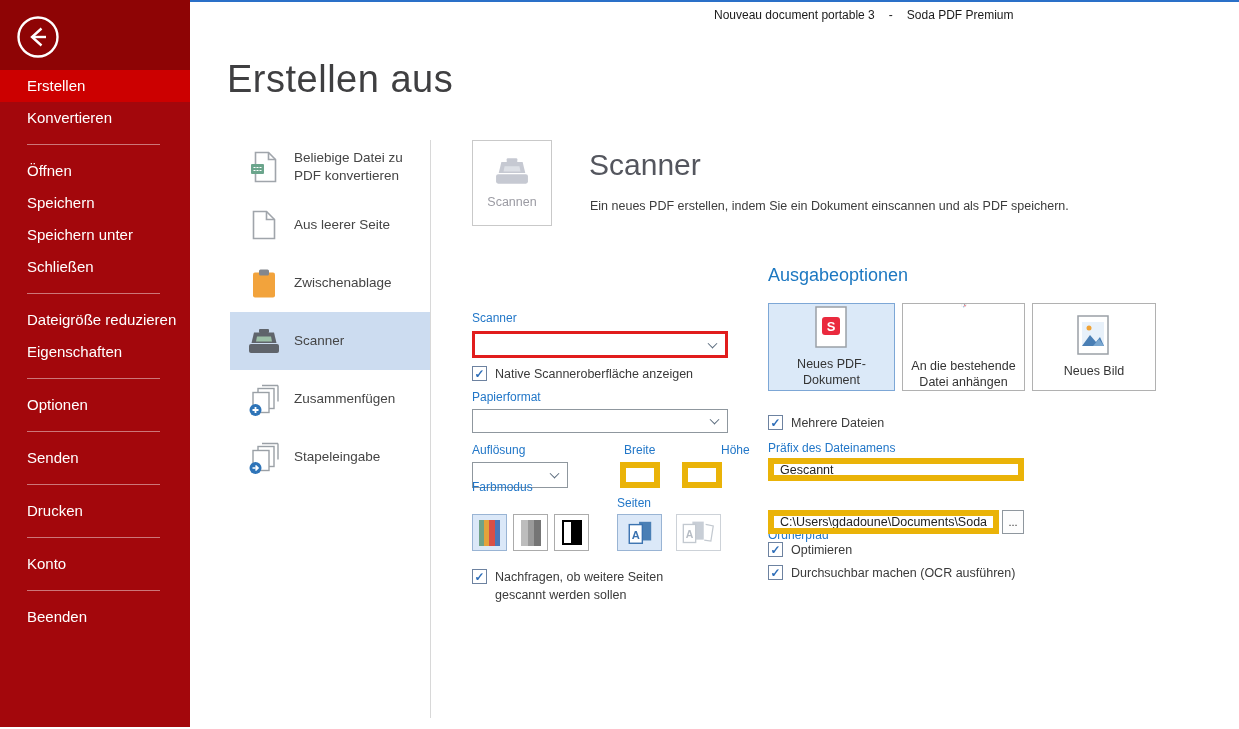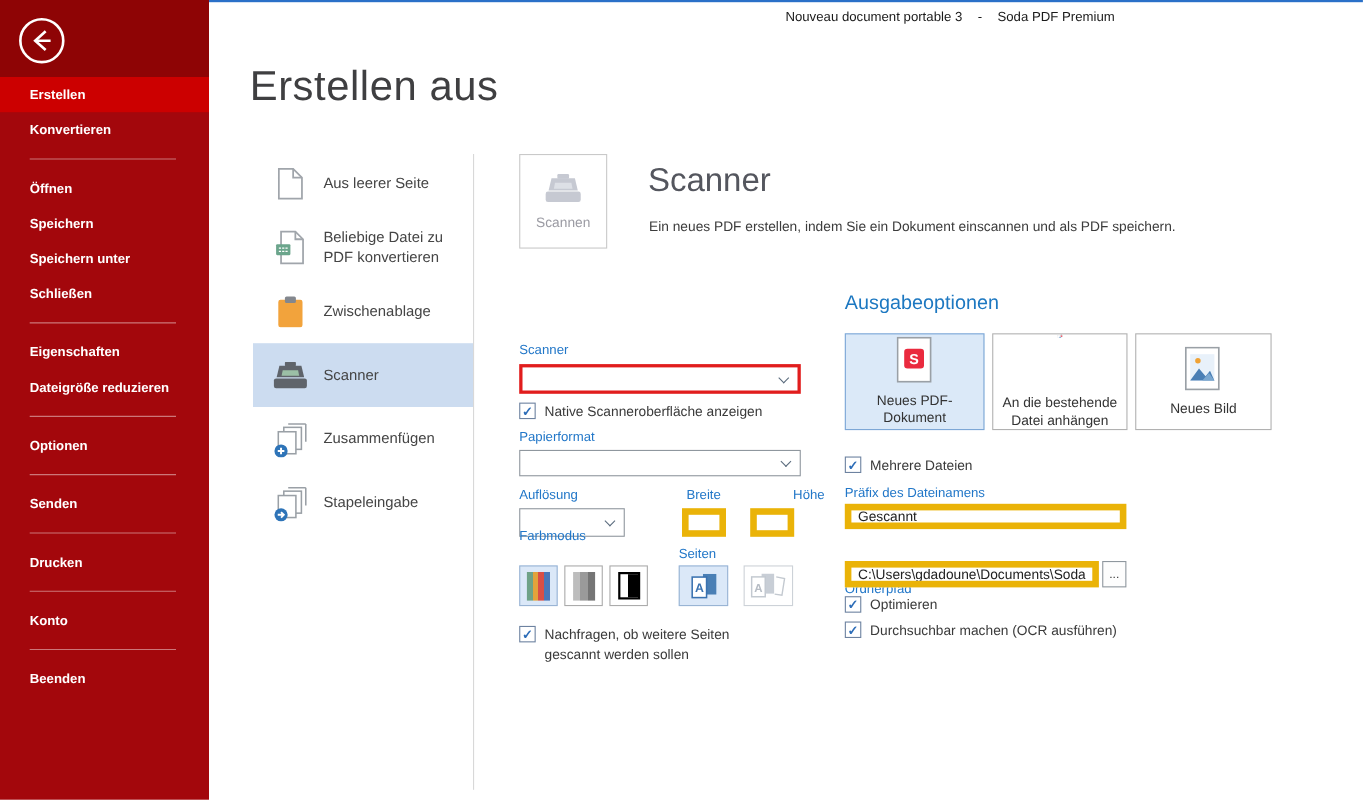--- a/index.html
+++ b/index.html
@@ -7,21 +7,21 @@
   body { position:relative; background:#fff; font-family:"Liberation Sans", sans-serif; overflow:hidden; }
 
   
   .top-line { position:absolute; left:190px; top:0; width:1049px; height:2px; background:#2a70c8; }
   .titlebar { position:absolute; left:714px; top:8px; display:flex; gap:14px; font-size:12px; color:#1a1a1a; }
 
   
   .sidebar { position:absolute; left:0; top:0; width:190px; height:727px; background:#a3070c; color:#fff; }
   .sidebar-top { height:70px; background:#8e0405; position:relative; }
   .back-btn { position:absolute; left:16px; top:15px; width:44px; height:44px; cursor:pointer; }
-  .side-item { height:32px; line-height:32px; padding-left:27px; font-size:12px; cursor:pointer; white-space:nowrap;font-weight:bold; }
+  .side-item { height:32px; line-height:32px; padding-left:27px; font-size:15px; cursor:pointer; white-space:nowrap; }
   .side-item.selected { background:#cc0000; }
   .side-divider { height:21px; position:relative; }
   .side-divider::before { content:""; position:absolute; left:27px; top:10px; width:133px; border-top:1px solid rgba(255,255,255,.45); }
 
   
   .page-title { position:absolute; left:227px; top:58px; font-size:38px; font-weight:300; color:#3f3f41; letter-spacing:.5px; }
 
   
   .create-list { position:absolute; left:230px; top:138px; width:200px; }
   .cl-row { display:flex; align-items:center; min-height:58px; padding-left:17px; gap:13px; cursor:pointer; }
@@ -87,56 +87,56 @@
     </div>
   </div>
   <div class="side-item selected">Erstellen</div>
   <div class="side-item">Konvertieren</div>
   <div class="side-divider"></div>
   <div class="side-item">Öffnen</div>
   <div class="side-item">Speichern</div>
   <div class="side-item">Speichern unter</div>
   <div class="side-item">Schließen</div>
   <div class="side-divider"></div>
+  <div class="side-item">Dateigröße reduzieren</div>
   <div class="side-item">Eigenschaften</div>
-  <div class="side-item">Dateigröße reduzieren</div>
   <div class="side-divider"></div>
   <div class="side-item">Optionen</div>
   <div class="side-divider"></div>
   <div class="side-item">Senden</div>
   <div class="side-divider"></div>
   <div class="side-item">Drucken</div>
   <div class="side-divider"></div>
   <div class="side-item">Konto</div>
   <div class="side-divider"></div>
   <div class="side-item">Beenden</div>
 </div>
 
 <h1 class="page-title">Erstellen aus</h1>
 
 <div class="create-list">
-  <div class="cl-row">
-    <span class="cl-icon">
-      <svg width="24" height="30" viewBox="0 0 24 30">
-        <path d="M1.5 1.5 h13 l8 8 v19 h-21 z" fill="#fff" stroke="#a0a5ab" stroke-width="1.6"></path>
-        <path d="M14.5 1.5 v8 h8" fill="none" stroke="#a0a5ab" stroke-width="1.6"></path>
-      </svg>
-    </span>
-    <span class="cl-label">Aus leerer Seite</span>
-  </div>
   <div class="cl-row">
     <span class="cl-icon">
       <svg width="28" height="32" viewBox="0 0 28 32">
         <path d="M5.5 1.5 h13 l7 7 v22 h-20 z" fill="#fff" stroke="#a0a5ab" stroke-width="1.6"></path>
         <path d="M18.5 1.5 v7 h7" fill="none" stroke="#a0a5ab" stroke-width="1.6"></path>
         <rect x="1" y="13" width="13" height="10" rx="1" fill="#6ba58c"></rect>
         <path d="M3.5 16.5 h8 M3.5 19.5 h8" stroke="#fff" stroke-width="1.2" stroke-dasharray="2 1"></path>
       </svg>
     </span>
     <span class="cl-label">Beliebige Datei zu PDF konvertieren</span>
+  </div>
+  <div class="cl-row">
+    <span class="cl-icon">
+      <svg width="24" height="30" viewBox="0 0 24 30">
+        <path d="M1.5 1.5 h13 l8 8 v19 h-21 z" fill="#fff" stroke="#a0a5ab" stroke-width="1.6"></path>
+        <path d="M14.5 1.5 v8 h8" fill="none" stroke="#a0a5ab" stroke-width="1.6"></path>
+      </svg>
+    </span>
+    <span class="cl-label">Aus leerer Seite</span>
   </div>
   <div class="cl-row">
     <span class="cl-icon">
       <svg width="24" height="29" viewBox="0 0 24 29">
         <rect x="1" y="3.5" width="22" height="25" rx="2" fill="#f2a33c"></rect>
         <rect x="7" y="0.5" width="10" height="6" rx="1.5" fill="#83878e"></rect>
       </svg>
     </span>
     <span class="cl-label">Zwischenablage</span>
   </div>

